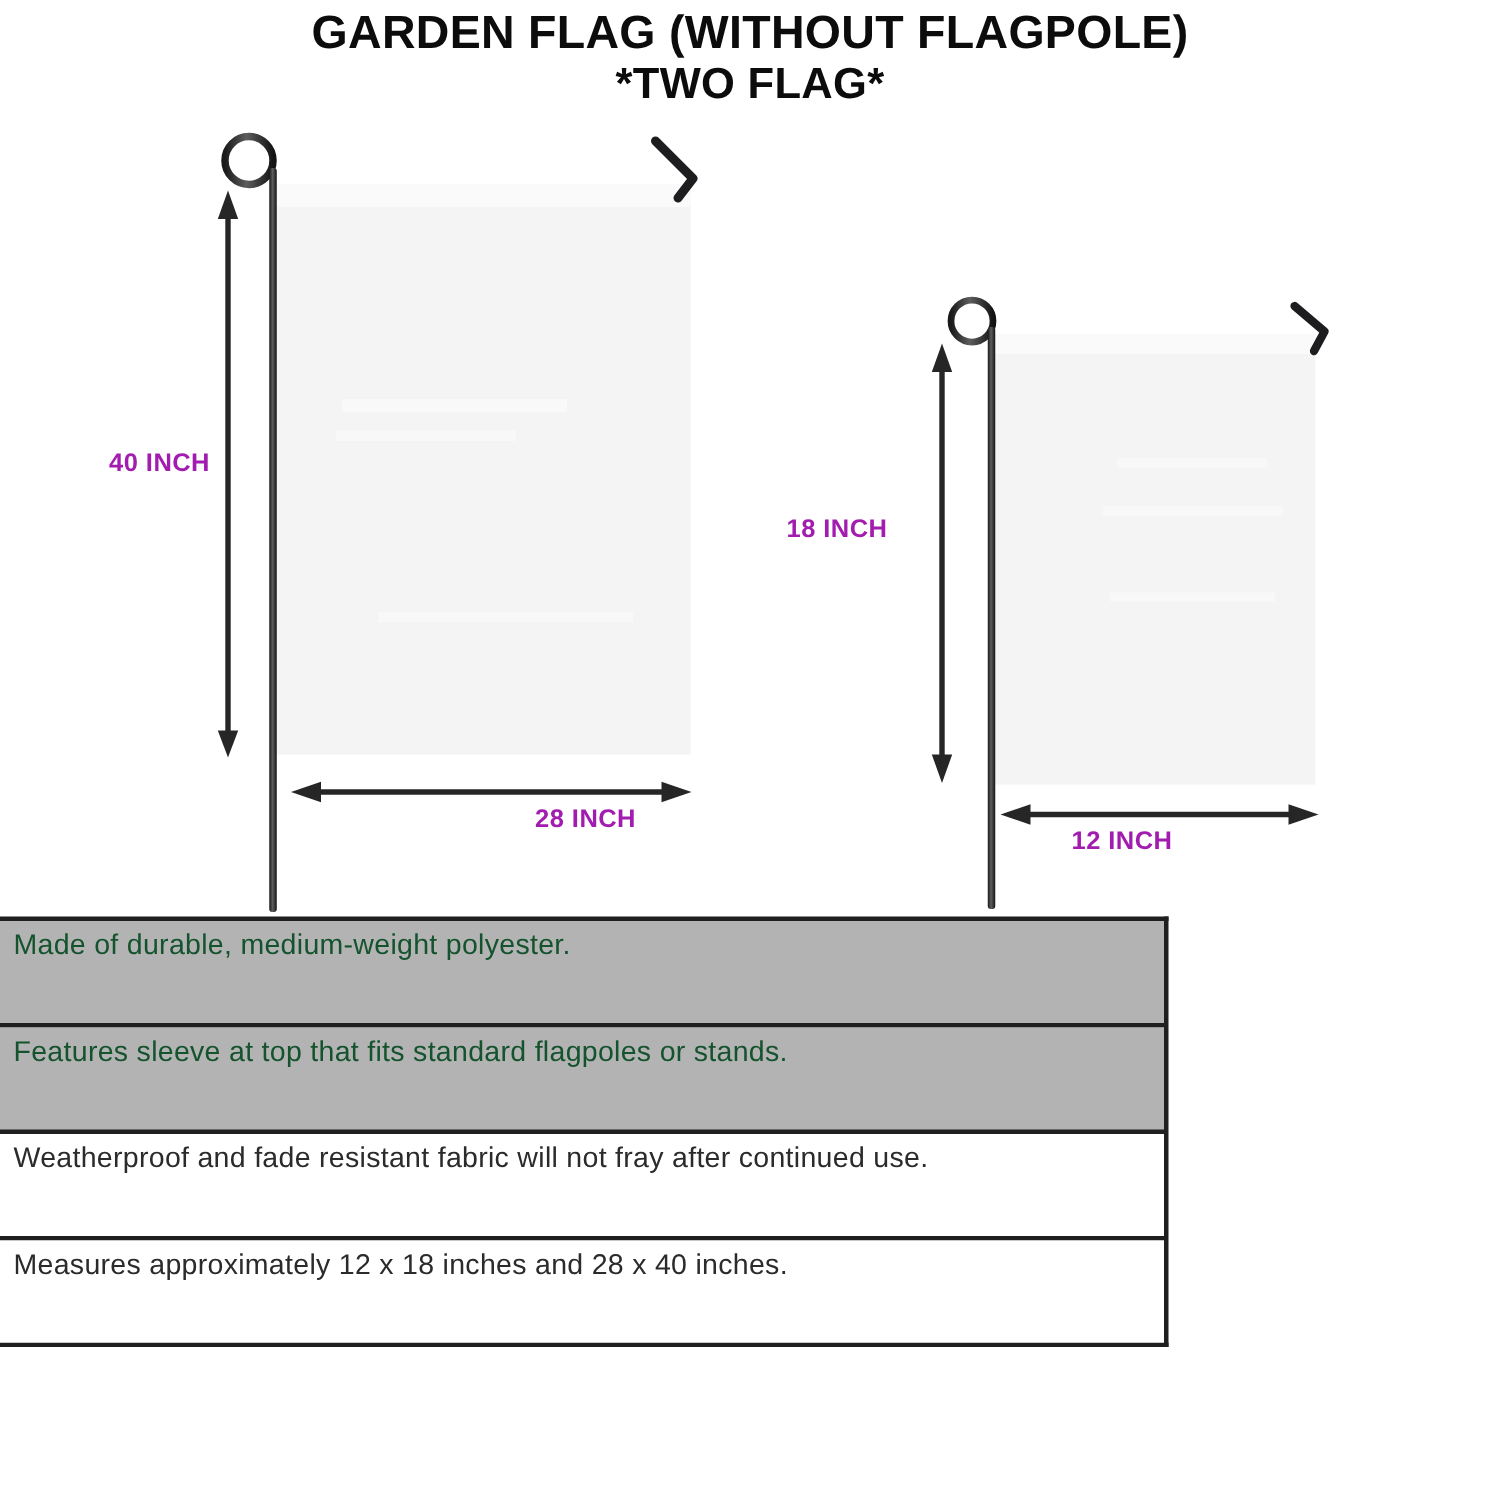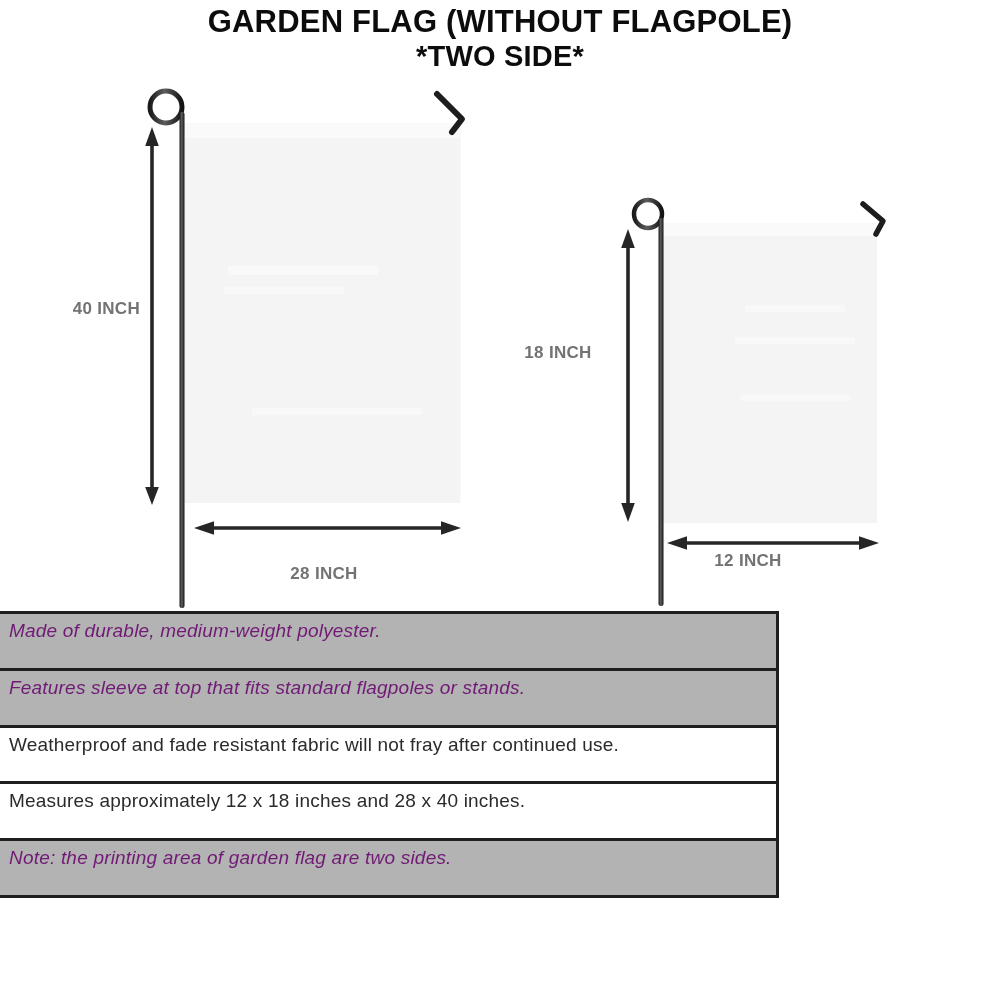--- a/index.html
+++ b/index.html
@@ -35,26 +35,26 @@
     position: absolute;
     left: 0;
     top: 0;
     width: 1000px;
     height: 1000px;
   }
   .dim-label {
     position: absolute;
     font-size: 17px;
     font-weight: bold;
-    color: #737373;
+    color: #a21caf;
     letter-spacing: 0.3px;
     white-space: nowrap;
   }
   .lbl-40 { left: 28px;  top: 299px; width: 112px; text-align: right; }
-  .lbl-28 { left: 224px; top: 564px; width: 200px; text-align: center; }
+  .lbl-28 { left: 224px; top: 536px; width: 200px; text-align: right; }
   .lbl-18 { left: 502px; top: 343px; width: 112px; text-align: center; }
   .lbl-12 { left: 648px; top: 551px; width: 200px; text-align: center; }
   .features {
     position: absolute;
     left: 0;
     top: 611px;
     width: 779px;
     height: 287px;
     box-sizing: border-box;
     border-top: 3px solid #1f1f1f;
@@ -71,32 +71,31 @@
     padding: 6px 10px 0 9px;
     font-size: 19px;
     letter-spacing: 0.2px;
     color: #2b2b2b;
     background: #ffffff;
     overflow: hidden;
   }
   .feature-row:last-child { border-bottom: none; }
   .feature-row.gray {
     background: #b3b3b3;
-    color: #701a75;
-    font-style: italic;
+    color: #14532d;
   }
 </style>
 </head>
 <body>
 
 <div class="stage">
 
   <div class="title-block">
     <div class="title-line1">GARDEN FLAG (WITHOUT FLAGPOLE)</div>
-    <div class="title-line2">*TWO SIDE*</div>
+    <div class="title-line2">*TWO FLAG*</div>
   </div>
 
   <svg class="diagram-svg" viewBox="0 0 1000 1000" xmlns="http://www.w3.org/2000/svg">
     <defs>
       <linearGradient id="poleGrad" x1="0" y1="0" x2="1" y2="0">
         <stop offset="0" stop-color="#1a1a1a"></stop>
         <stop offset="0.45" stop-color="#5d5d5d"></stop>
         <stop offset="1" stop-color="#131313"></stop>
       </linearGradient>
     </defs>
@@ -159,18 +158,15 @@
     </div>
     <div class="feature-row gray">
       <span>Features sleeve at top that fits standard flagpoles or stands.</span>
     </div>
     <div class="feature-row">
       <span>Weatherproof and fade resistant fabric will not fray after continued use.</span>
     </div>
     <div class="feature-row">
       <span>Measures approximately 12 x 18 inches and 28 x 40 inches.</span>
     </div>
-    <div class="feature-row gray">
-      <span>Note: the printing area of garden flag are two sides.</span>
-    </div>
   </div>
 
 </div>
 
 </body></html>

